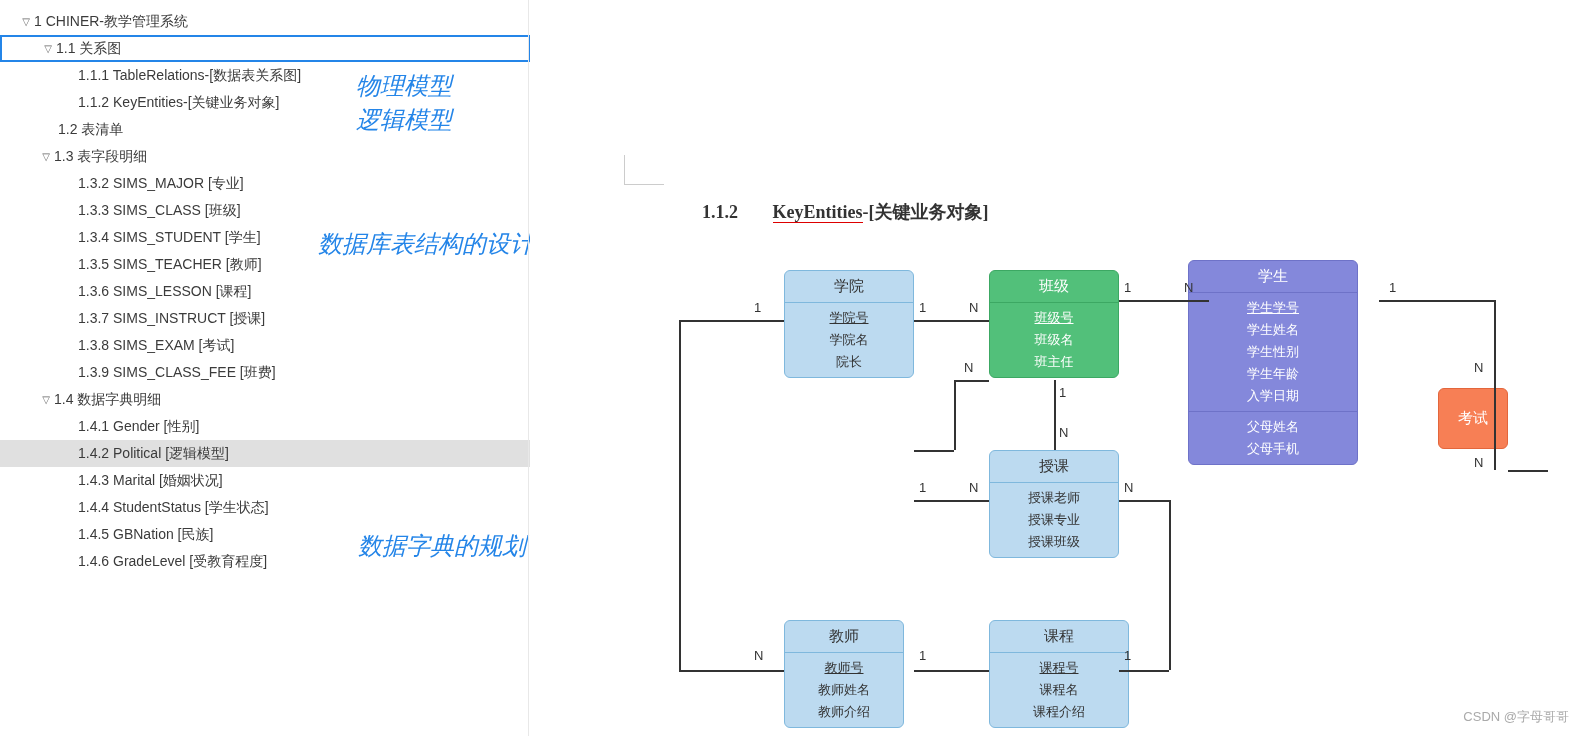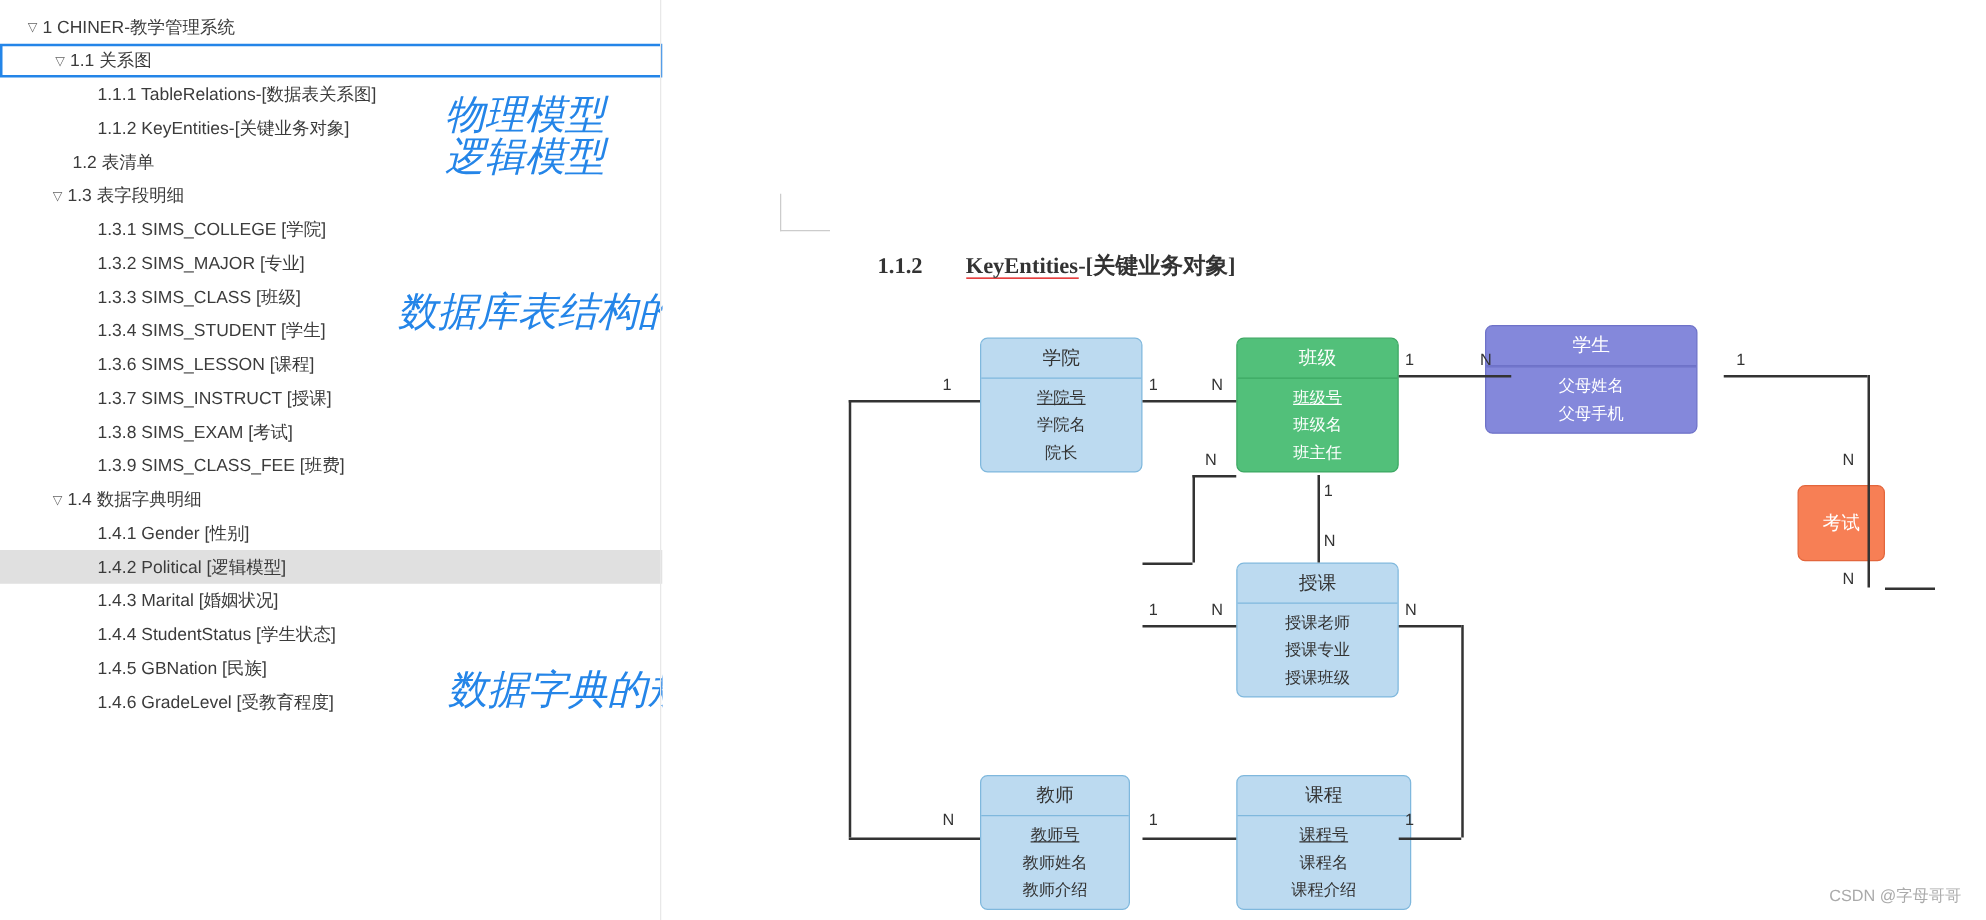--- a/index.html
+++ b/index.html
@@ -7,21 +7,21 @@
 .sidebar { position: absolute; left: 0; top: 0; width: 530px; height: 736px; background: #fff; padding: 8px 0; }
 .tree-item { display: flex; align-items: center; height: 27px; cursor: pointer; padding-right: 10px; }
 .tree-item.selected { background: #e0e0e0; }
 .tree-item.highlighted { border: 2px solid #2485e8; }
 .chevron { width: 16px; text-align: center; color: #666; font-size: 10px; user-select: none; }
 .tree-label { color: #3b3b3b; white-space: nowrap; }
 .indent-0 { padding-left: 18px; }
 .indent-1 { padding-left: 38px; }
 .indent-2 { padding-left: 58px; }
 .indent-3 { padding-left: 78px; text-align: right; }
-.annotation { position: absolute; color: #2485e8; font-family: "KaiTi", "STKaiti", serif; font-size: 32px; font-weight: 500; font-style: italic; pointer-events: none; }
+.annotation { position: absolute; color: #2485e8; font-family: "KaiTi", "STKaiti", serif; font-size: 24px; font-weight: 500; font-style: italic; pointer-events: none; }
 .main { position: absolute; left: 530px; top: 0; width: 1059px; height: 736px; background: #fff; }
 .page { position: absolute; left: 34px; top: 0; width: 980px; height: 736px; background: #fff; }
 .corner-mark { position: absolute; left: 60px; top: 155px; width: 40px; height: 30px; border-left: 1px solid #ccc; border-bottom: 1px solid #ccc; }
 .section-title { position: absolute; left: 138px; top: 200px; font-family: "SimSun", serif; font-size: 18px; font-weight: bold; }
 .section-num { margin-right: 30px; }
 .red-underline { border-bottom: 1.5px solid #d00; }
 .diagram { position: absolute; left: 90px; top: 260px; width: 960px; height: 470px; }
 .entity { position: absolute; border-width: 1.5px; border-style: solid; border-radius: 6px; text-align: center; font-size: 13px; }
 .entity-header { padding: 6px 0; border-bottom: 1px solid; font-weight: 400; font-size: 15px; }
 .entity-body { padding: 4px 0; }
@@ -61,30 +61,30 @@
       <span class="tree-label">1.1.2 KeyEntities-[关键业务对象]</span>
     </div>
   <div class="tree-item indent-2">
       <span class="tree-label">1.2 表清单</span>
     </div>
   <div class="tree-item indent-1">
       <span class="chevron">▽</span>
       <span class="tree-label">1.3 表字段明细</span>
     </div>
   <div class="tree-item indent-3">
-      <span class="tree-label">1.3.1 SIMS_COLLEGE [学院]</span>
-    </div>
-  <div class="tree-item indent-3">
       <span class="tree-label">1.3.2 SIMS_MAJOR [专业]</span>
     </div>
   <div class="tree-item indent-3">
       <span class="tree-label">1.3.3 SIMS_CLASS [班级]</span>
     </div>
   <div class="tree-item indent-3">
       <span class="tree-label">1.3.4 SIMS_STUDENT [学生]</span>
+    </div>
+  <div class="tree-item indent-3">
+      <span class="tree-label">1.3.5 SIMS_TEACHER [教师]</span>
     </div>
   <div class="tree-item indent-3">
       <span class="tree-label">1.3.6 SIMS_LESSON [课程]</span>
     </div>
   <div class="tree-item indent-3">
       <span class="tree-label">1.3.7 SIMS_INSTRUCT [授课]</span>
     </div>
   <div class="tree-item indent-3">
       <span class="tree-label">1.3.8 SIMS_EXAM [考试]</span>
     </div>
@@ -145,20 +145,27 @@
         <div class="entity-header">班级</div>
         <div class="entity-body">
           <div class="entity-pk">班级号</div>
           <div>班级名</div>
           <div>班主任</div>
         </div>
       </div>
 
       <div class="entity purple-box" style="left:534px;top:0px;width:170px">
         <div class="entity-header">学生</div>
+        <div class="entity-body">
+          <div class="entity-pk">学生学号</div>
+          <div>学生姓名</div>
+          <div>学生性别</div>
+          <div>学生年龄</div>
+          <div>入学日期</div>
+        </div>
         <div class="entity-body entity-section">
           <div>父母姓名</div>
           <div>父母手机</div>
         </div>
       </div>
 
       <div class="entity orange-box" style="left:784px;top:128px;width:70px">
         <span>考试</span>
       </div>
 

